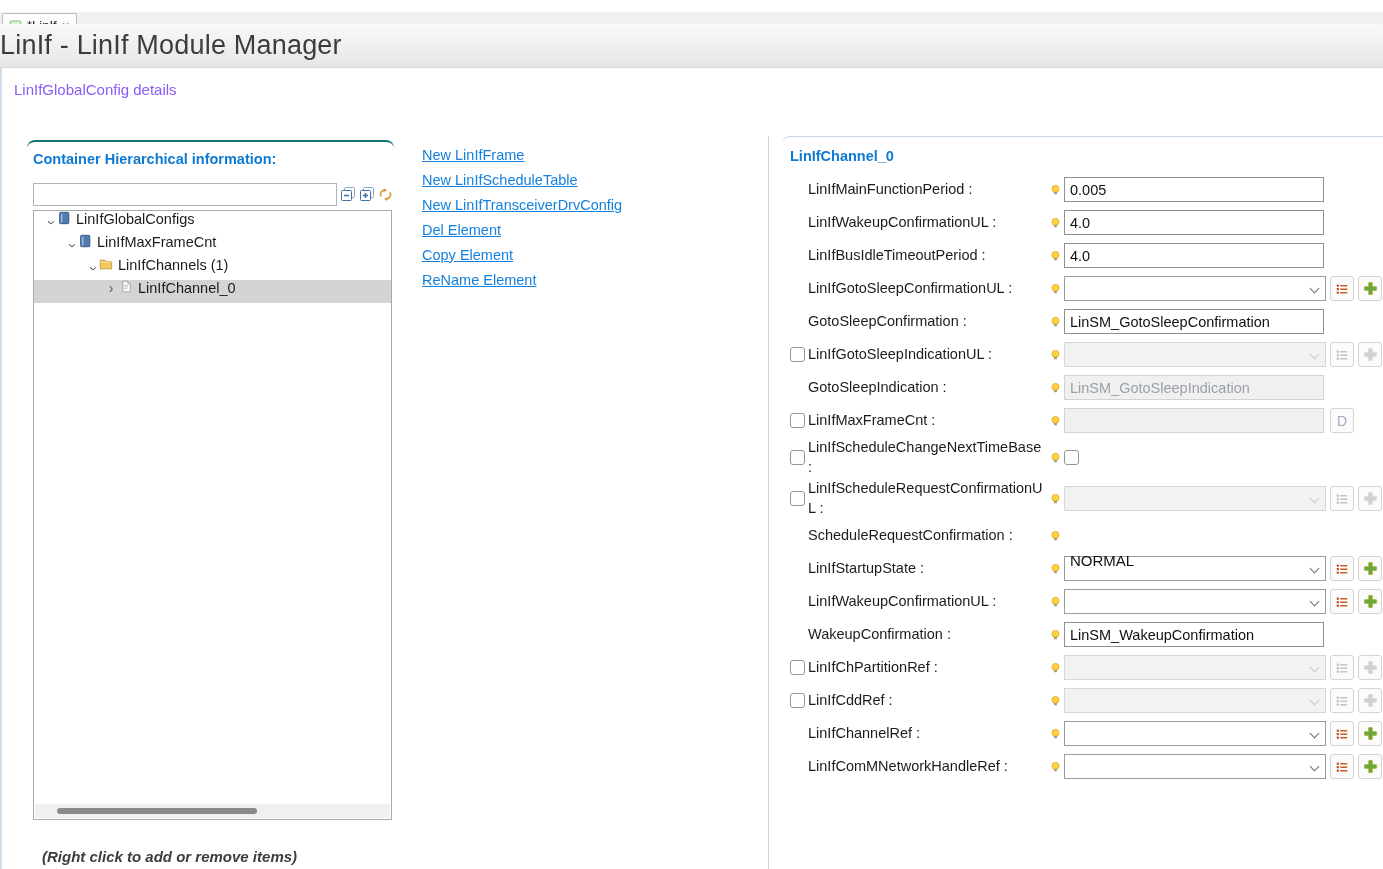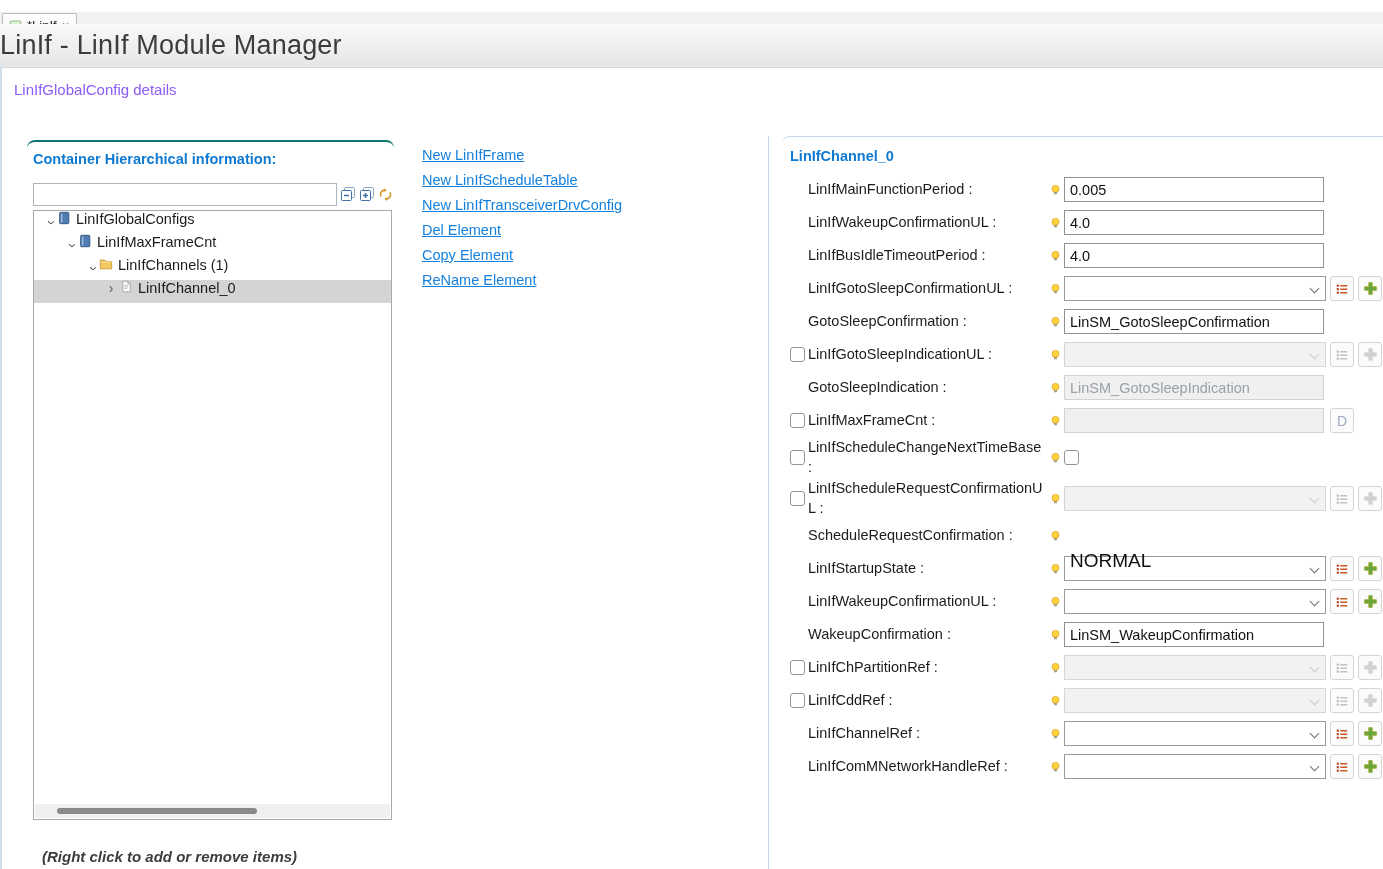--- a/index.html
+++ b/index.html
@@ -62,21 +62,21 @@
   .frow { display:flex; align-items:center; min-height:33px; padding:1px 0; }
   .cbcol { width:26px; flex:none; display:flex; justify-content:flex-start; padding-left:8px; }
   .lblcol { width:238px; flex:none; text-align:left; font-size:14.5px; color:#1c1c1c;
     line-height:1.35; overflow-wrap:anywhere; }
   .bulbcol { width:18px; flex:none; display:flex; justify-content:center; margin-top:2px; }
   .ctrl { width:262px; flex:none; display:flex; align-items:center; }
   .tin { width:260px; height:25px; border:1px solid #919191; background:#fff;
     font-size:14.5px; padding:0 5px; color:#111; font-family:"Liberation Sans",sans-serif; }
   .tin:disabled { background:#f0f0f0; border-color:#d2d2d2; color:#9aa0a6; }
   .combo { width:262px; height:25px; border:1px solid #9b9b9b; background:#fff; position:relative;
-    display:flex; align-items:center; padding:0 22px 16px 5px; font-size:19px; color:#111; cursor:default; }
+    display:flex; align-items:center; padding:0 22px 16px 5px; font-size:15px; color:#111; cursor:default; }
   .combo .chevbox { position:absolute; right:7px; top:8px; width:7px; height:7px;
     border-right:1.6px solid #6f6f6f; border-bottom:1.6px solid #6f6f6f; transform:rotate(45deg); }
   .combo.dis { background:#f2f2f2; border-color:#d6d6d6; color:#a8a8a8; }
   .combo.dis .chevbox { border-color:#c9c9c9; }
   .slot { width:24px; flex:none; margin-left:4px; display:flex; }
   .sqbtn { width:24px; height:25px; border:1px solid #d4d4d4; border-radius:3px; background:#fbfbfb;
     display:flex; align-items:center; justify-content:center; cursor:pointer; padding:0; }
   .sqbtn.dis { cursor:default; }
   .sqbtn.dis svg { filter:grayscale(1) opacity(0.4); }
   .dbtn { font-size:14px; color:#9fa9c4; font-family:"Liberation Sans",sans-serif; }

